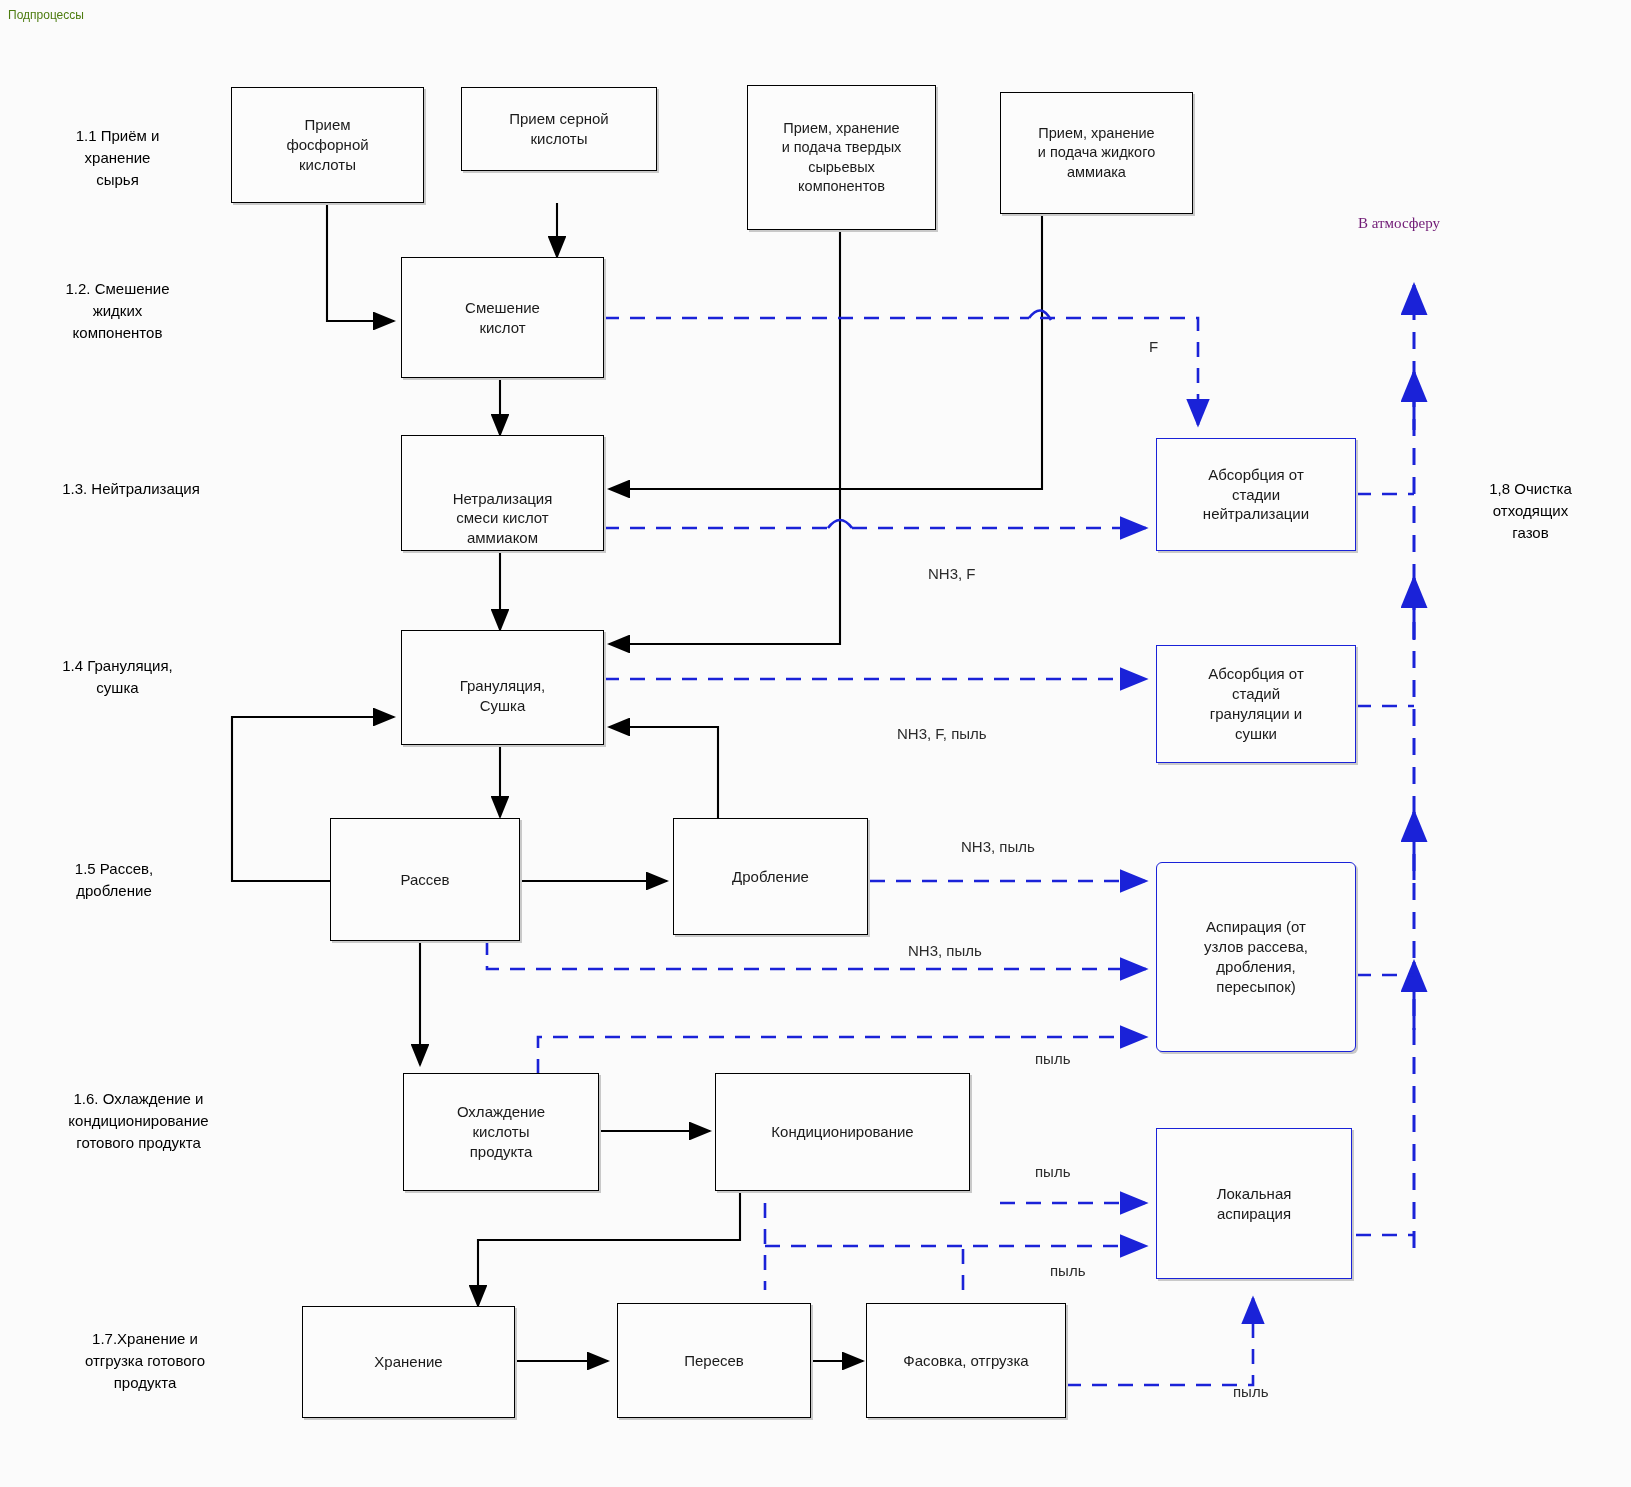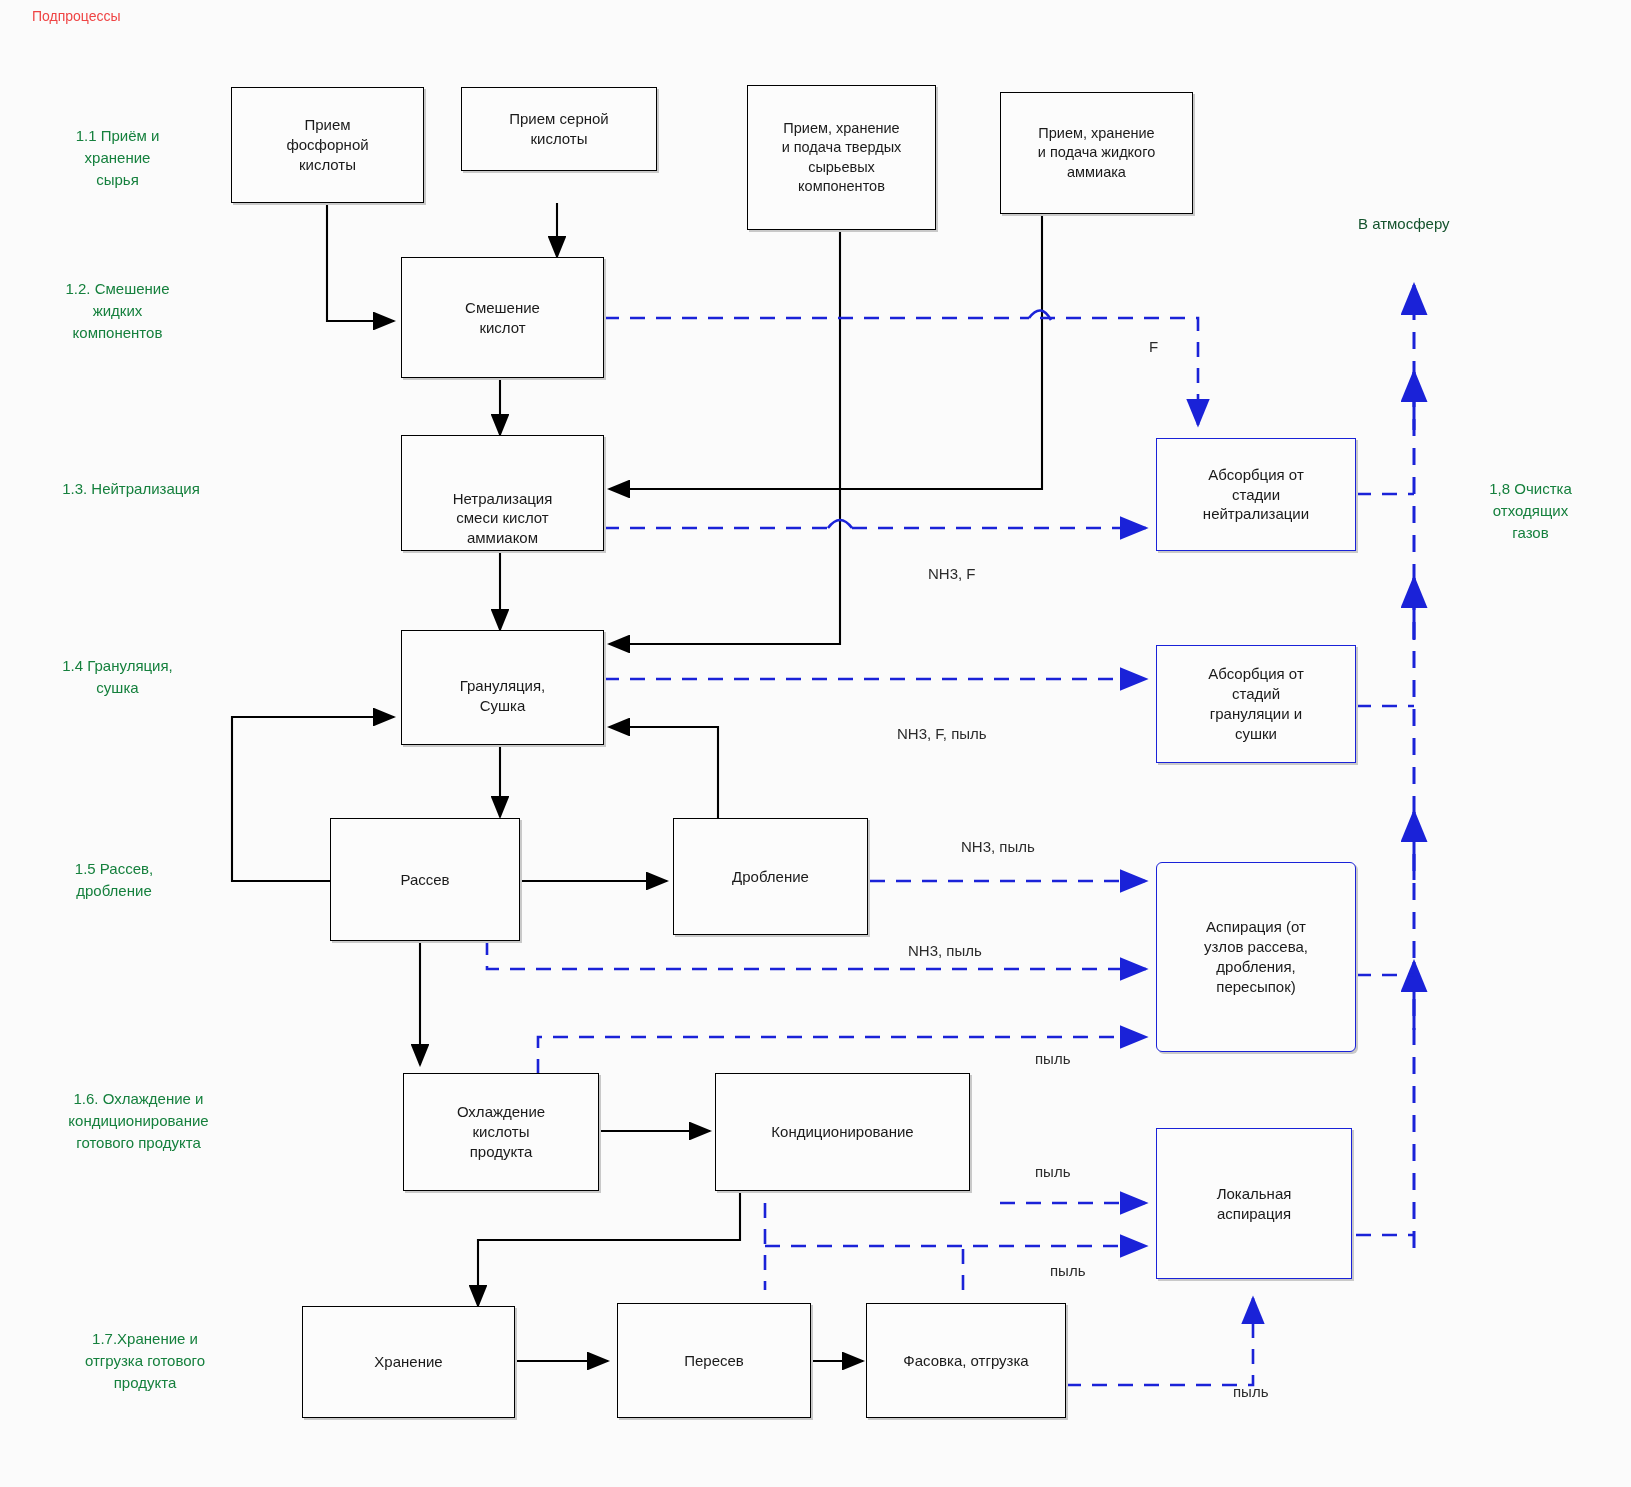--- a/index.html
+++ b/index.html
@@ -6,24 +6,24 @@
   body{width:1631px;height:1487px;position:relative;
        font-family:"Liberation Sans","DejaVu Sans",sans-serif;
        color:#1a1a1a;overflow:hidden;}
   #diagram{position:absolute;top:0;left:0;width:1631px;height:1487px;}
   .bx{position:absolute;box-sizing:border-box;background:#fcfcfc;
       display:flex;align-items:center;justify-content:center;text-align:center;
       line-height:1.32;padding:2px 5px;}
   .bx.blk{border:1.6px solid #000;box-shadow:2px 2px 0 0 #c9c9c9;}
   .bx.blu{border:1.8px solid #1a22d8;box-shadow:2px 2px 0 0 #c9c9c9;}
   .bx span{display:block;}
-  .stage{position:absolute;text-align:center;line-height:1.45;color:#15803d;}
+  .stage{position:absolute;text-align:center;line-height:1.45;color:#000000;}
   .flab{position:absolute;color:#2b2b2b;white-space:nowrap;}
-  .title{position:absolute;left:8px;top:8px;font-size:14px;color:#ef4444;margin-left:24px;}
-  .atm{position:absolute;font-size:15px;color:#14532d;white-space:nowrap;}
+  .title{position:absolute;left:8px;top:8px;font-size:12px;color:#4d7c0f;}
+  .atm{position:absolute;font-size:15px;color:#701a75;white-space:nowrap;font-family:Liberation Serif, serif;}
 </style>
 </head>
 <body>
 
 <svg id="diagram" viewBox="0 0 1631 1487" xmlns="http://www.w3.org/2000/svg">
   <defs>
     <marker id="ab" markerWidth="11" markerHeight="9" refX="10" refY="4.5" orient="auto">
       <path d="M0,0 L11,4.5 L0,9 Z" fill="#000"></path>
     </marker>
     <marker id="abu" markerWidth="11" markerHeight="9" refX="10" refY="4.5" orient="auto">

